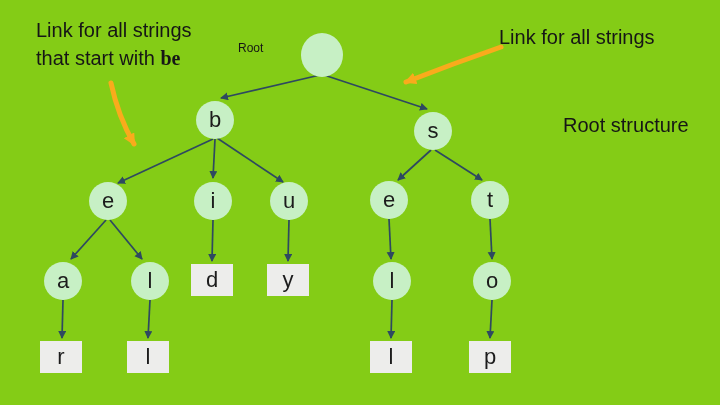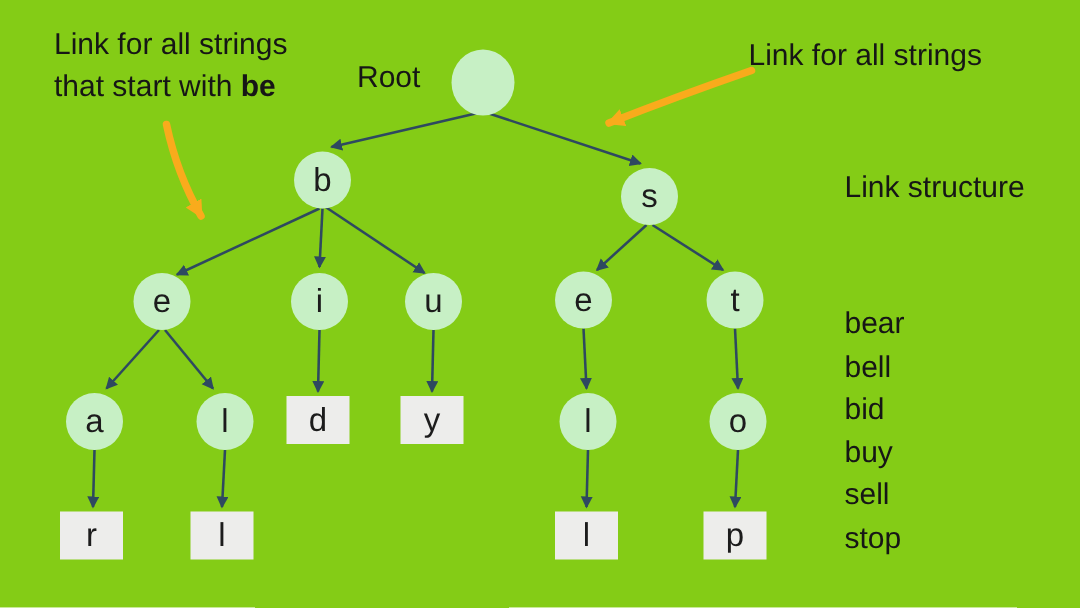--- a/index.html
+++ b/index.html
@@ -18,22 +18,22 @@
   .node{
     position:absolute;display:flex;align-items:center;justify-content:center;
     font-size:22px;color:#1c1c1c;
   }
   .circle{width:38px;height:38px;border-radius:50%;background:var(--node-green);}
   .circle.root{width:42px;height:44px;}
   .square{width:42px;height:32px;background:var(--leaf-gray);}
   .annot{
     position:absolute;font-size:20px;line-height:28px;white-space:nowrap;
   }
-  .annot b{font-weight:bold;}
-  .root-label{position:absolute;font-size:20px;white-space:nowrap;}
+  .annot b{font-weight:bold;font-family:Liberation Serif, serif;}
+  .root-label{position:absolute;font-size:12px;white-space:nowrap;}
   .side-title{position:absolute;font-size:20px;line-height:31px;white-space:nowrap;}
   .side-words{position:absolute;font-size:20px;line-height:28.6px;white-space:nowrap;}
 </style>
 </head>
 <body>
 
 <div id="canvas">
 
   <svg id="edges" viewBox="0 0 720 405">
     <defs>
@@ -96,25 +96,17 @@
   <div class="node circle" style="left:473px;top:262px">o</div>
 
   <div class="node square" style="left:191px;top:264px">d</div>
   <div class="node square" style="left:267px;top:264px">y</div>
   <div class="node square" style="left:40px;top:341px">r</div>
   <div class="node square" style="left:127px;top:341px">l</div>
   <div class="node square" style="left:370px;top:341px">l</div>
   <div class="node square" style="left:469px;top:341px">p</div>
 
   <div class="side-title" style="left:563px;top:110px">
-    <div>Link structure</div>
+    <div>Root structure</div>
   </div>
 
-  <div class="side-words" style="left:563px;top:202px">
-    <div>bear</div>
-    <div>bell</div>
-    <div>bid</div>
-    <div>buy</div>
-    <div>sell</div>
-    <div>stop</div>
-  </div>
 
 </div>
 
 </body></html>

